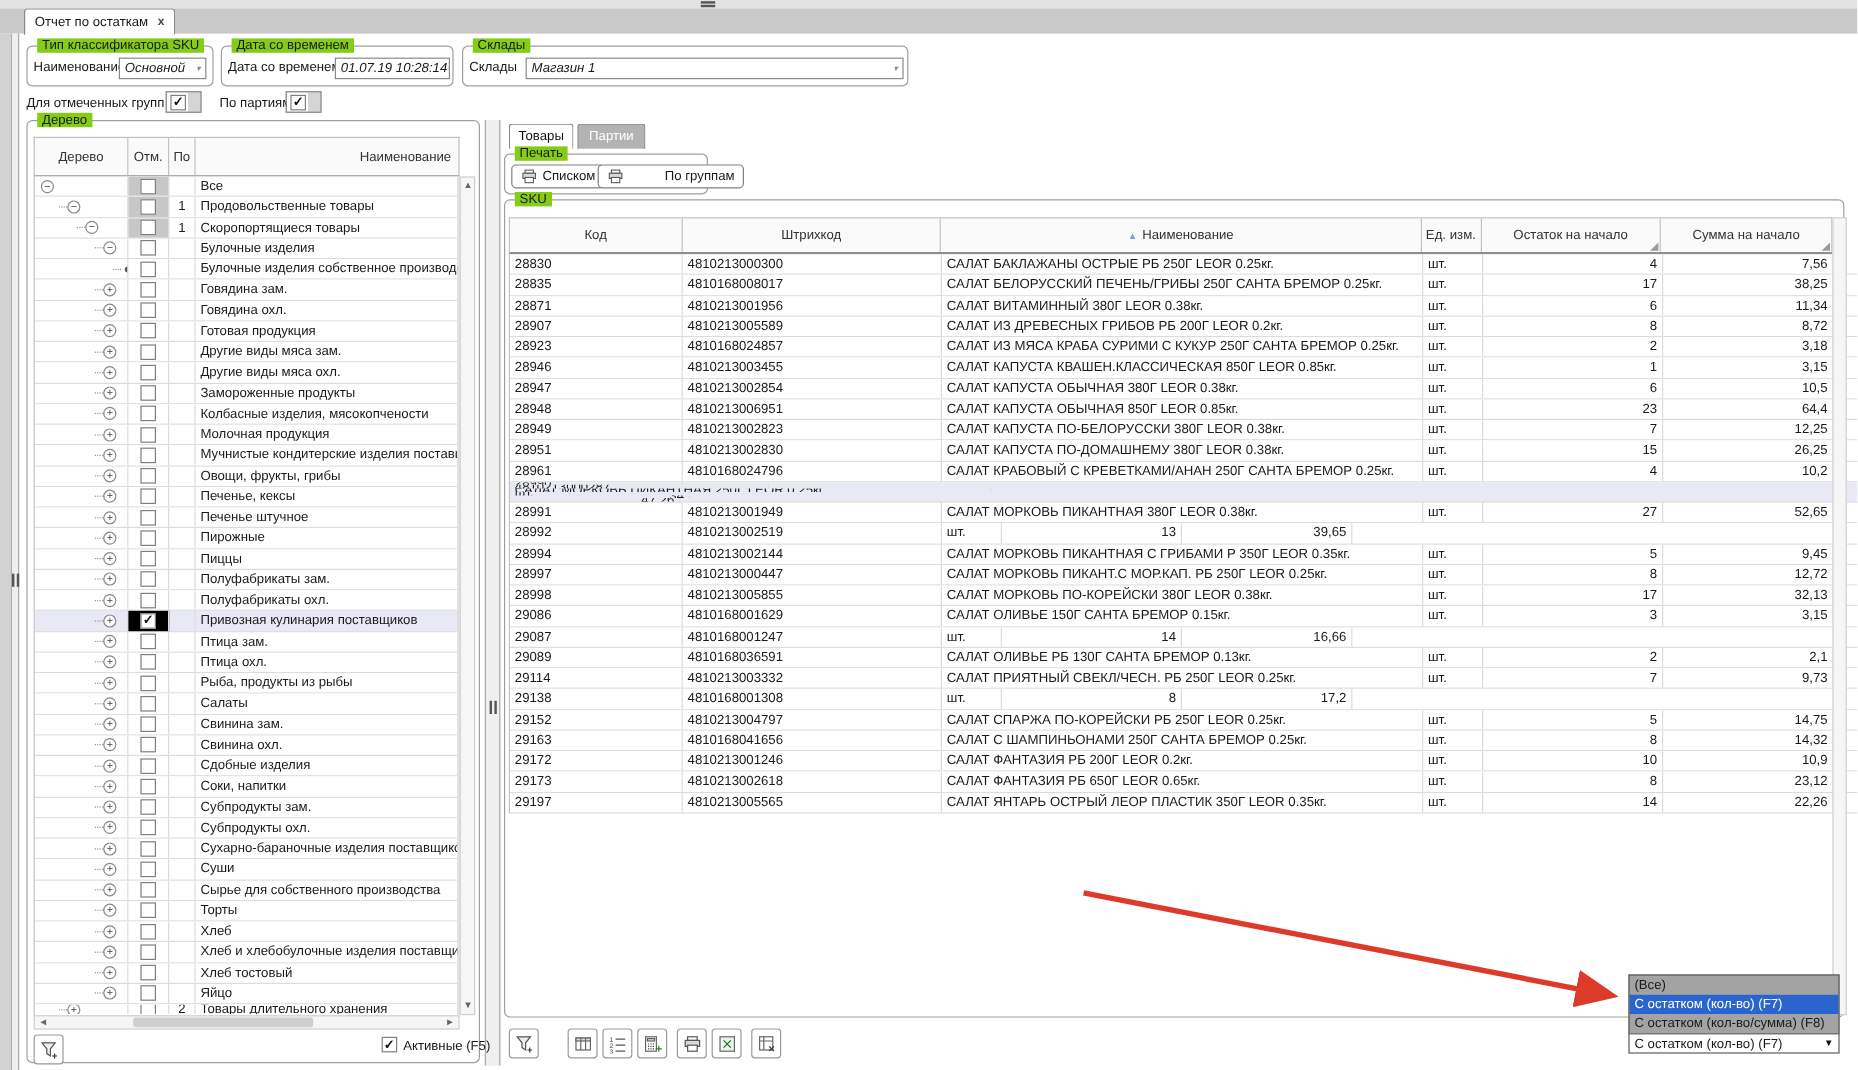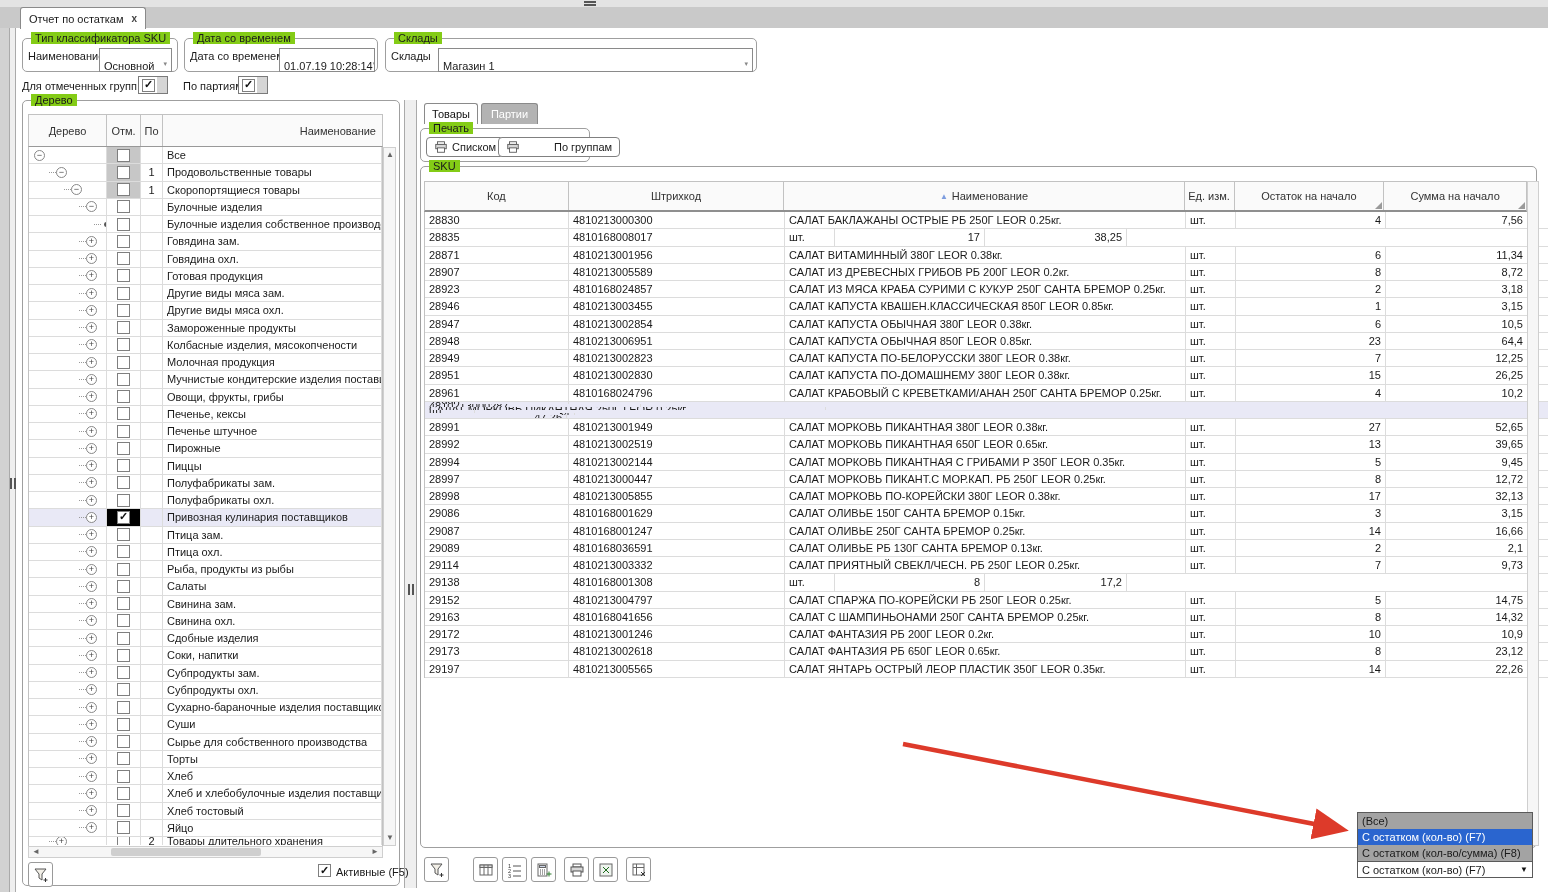--- a/index.html
+++ b/index.html
@@ -21,21 +21,21 @@
 
   
   .doc-tab { left:20px; top:7px; height:22px; background:#fff; border:1px solid #8a8a8a; border-bottom:none; border-radius:3px 3px 0 0; display:flex; align-items:center; padding:0 8px; gap:8px; }
   .doc-tab .close { font-weight:bold; color:#444; font-size:10px; cursor:default; }
 
   
   .gb { border:1px solid #9f9f9f; border-radius:5px; }
   .gb-legend { position:absolute; top:-7px; left:8px; background:#84cc16; padding:0 4px; white-space:nowrap; }
 
   .lbl { white-space:nowrap; }
-  .field { border:1px solid #8a8a8a; background:#fff; display:flex; align-items:flex-start; padding:11px 4px; white-space:nowrap; overflow:hidden; }
+  .field { border:1px solid #8a8a8a; background:#fff; display:flex; align-items:center; padding:0 4px; white-space:nowrap; overflow:hidden;font-style:italic; }
   .field .drop { margin-left:auto; font-size:7px; color:#888; }
 
   
   .cbw { width:30px; height:18px; border:1px solid #7a7a7a; background:linear-gradient(to right,#fff 64%, #d5d5d5 64%); display:flex; align-items:center; padding-left:3px; }
   .cb { width:13px; height:13px; border:1px solid #7f7f7f; background:#fff; display:inline-flex; align-items:center; justify-content:center; font-weight:bold; color:#111; flex:none; }
   .cb.checked::after { content:"✓"; font-size:11px; margin-top:-1px; }
 
   
   .grid-header { background:#fafafa; display:flex; }
   .hcell { border-right:1px solid #c2c2c2; display:flex; align-items:center; justify-content:center; color:#333; position:relative; overflow:hidden; white-space:nowrap; }
@@ -727,20 +727,21 @@
         <div class="scell sc0">28830</div>
         <div class="scell sc1">4810213000300</div>
         <div class="scell sc2">САЛАТ БАКЛАЖАНЫ ОСТРЫЕ РБ 250Г LEOR 0.25кг.</div>
         <div class="scell sc3">шт.</div>
         <div class="scell sc4">4</div>
         <div class="scell sc5">7,56</div>
       </div>
       <div class="srow">
         <div class="scell sc0">28835</div>
         <div class="scell sc1">4810168008017</div>
+        <div class="scell sc2">САЛАТ БЕЛОРУССКИЙ ПЕЧЕНЬ/ГРИБЫ 250Г САНТА БРЕМОР 0.25кг.</div>
         <div class="scell sc3">шт.</div>
         <div class="scell sc4">17</div>
         <div class="scell sc5">38,25</div>
       </div>
       <div class="srow">
         <div class="scell sc0">28871</div>
         <div class="scell sc1">4810213001956</div>
         <div class="scell sc2">САЛАТ ВИТАМИННЫЙ 380Г LEOR 0.38кг.</div>
         <div class="scell sc3">шт.</div>
         <div class="scell sc4">6</div>
@@ -822,21 +823,20 @@
         <div class="scell sc0">28991</div>
         <div class="scell sc1">4810213001949</div>
         <div class="scell sc2">САЛАТ МОРКОВЬ ПИКАНТНАЯ 380Г LEOR 0.38кг.</div>
         <div class="scell sc3">шт.</div>
         <div class="scell sc4">27</div>
         <div class="scell sc5">52,65</div>
       </div>
       <div class="srow">
         <div class="scell sc0">28992</div>
         <div class="scell sc1">4810213002519</div>
-        <div class="scell sc2">САЛАТ МОРКОВЬ ПИКАНТНАЯ 650Г LEOR 0.65кг.</div>
         <div class="scell sc3">шт.</div>
         <div class="scell sc4">13</div>
         <div class="scell sc5">39,65</div>
       </div>
       <div class="srow">
         <div class="scell sc0">28994</div>
         <div class="scell sc1">4810213002144</div>
         <div class="scell sc2">САЛАТ МОРКОВЬ ПИКАНТНАЯ С ГРИБАМИ Р 350Г LEOR 0.35кг.</div>
         <div class="scell sc3">шт.</div>
         <div class="scell sc4">5</div>
@@ -862,21 +862,20 @@
         <div class="scell sc0">29086</div>
         <div class="scell sc1">4810168001629</div>
         <div class="scell sc2">САЛАТ ОЛИВЬЕ 150Г САНТА БРЕМОР 0.15кг.</div>
         <div class="scell sc3">шт.</div>
         <div class="scell sc4">3</div>
         <div class="scell sc5">3,15</div>
       </div>
       <div class="srow">
         <div class="scell sc0">29087</div>
         <div class="scell sc1">4810168001247</div>
-        <div class="scell sc2">САЛАТ ОЛИВЬЕ 250Г САНТА БРЕМОР 0.25кг.</div>
         <div class="scell sc3">шт.</div>
         <div class="scell sc4">14</div>
         <div class="scell sc5">16,66</div>
       </div>
       <div class="srow">
         <div class="scell sc0">29089</div>
         <div class="scell sc1">4810168036591</div>
         <div class="scell sc2">САЛАТ ОЛИВЬЕ РБ 130Г САНТА БРЕМОР 0.13кг.</div>
         <div class="scell sc3">шт.</div>
         <div class="scell sc4">2</div>

